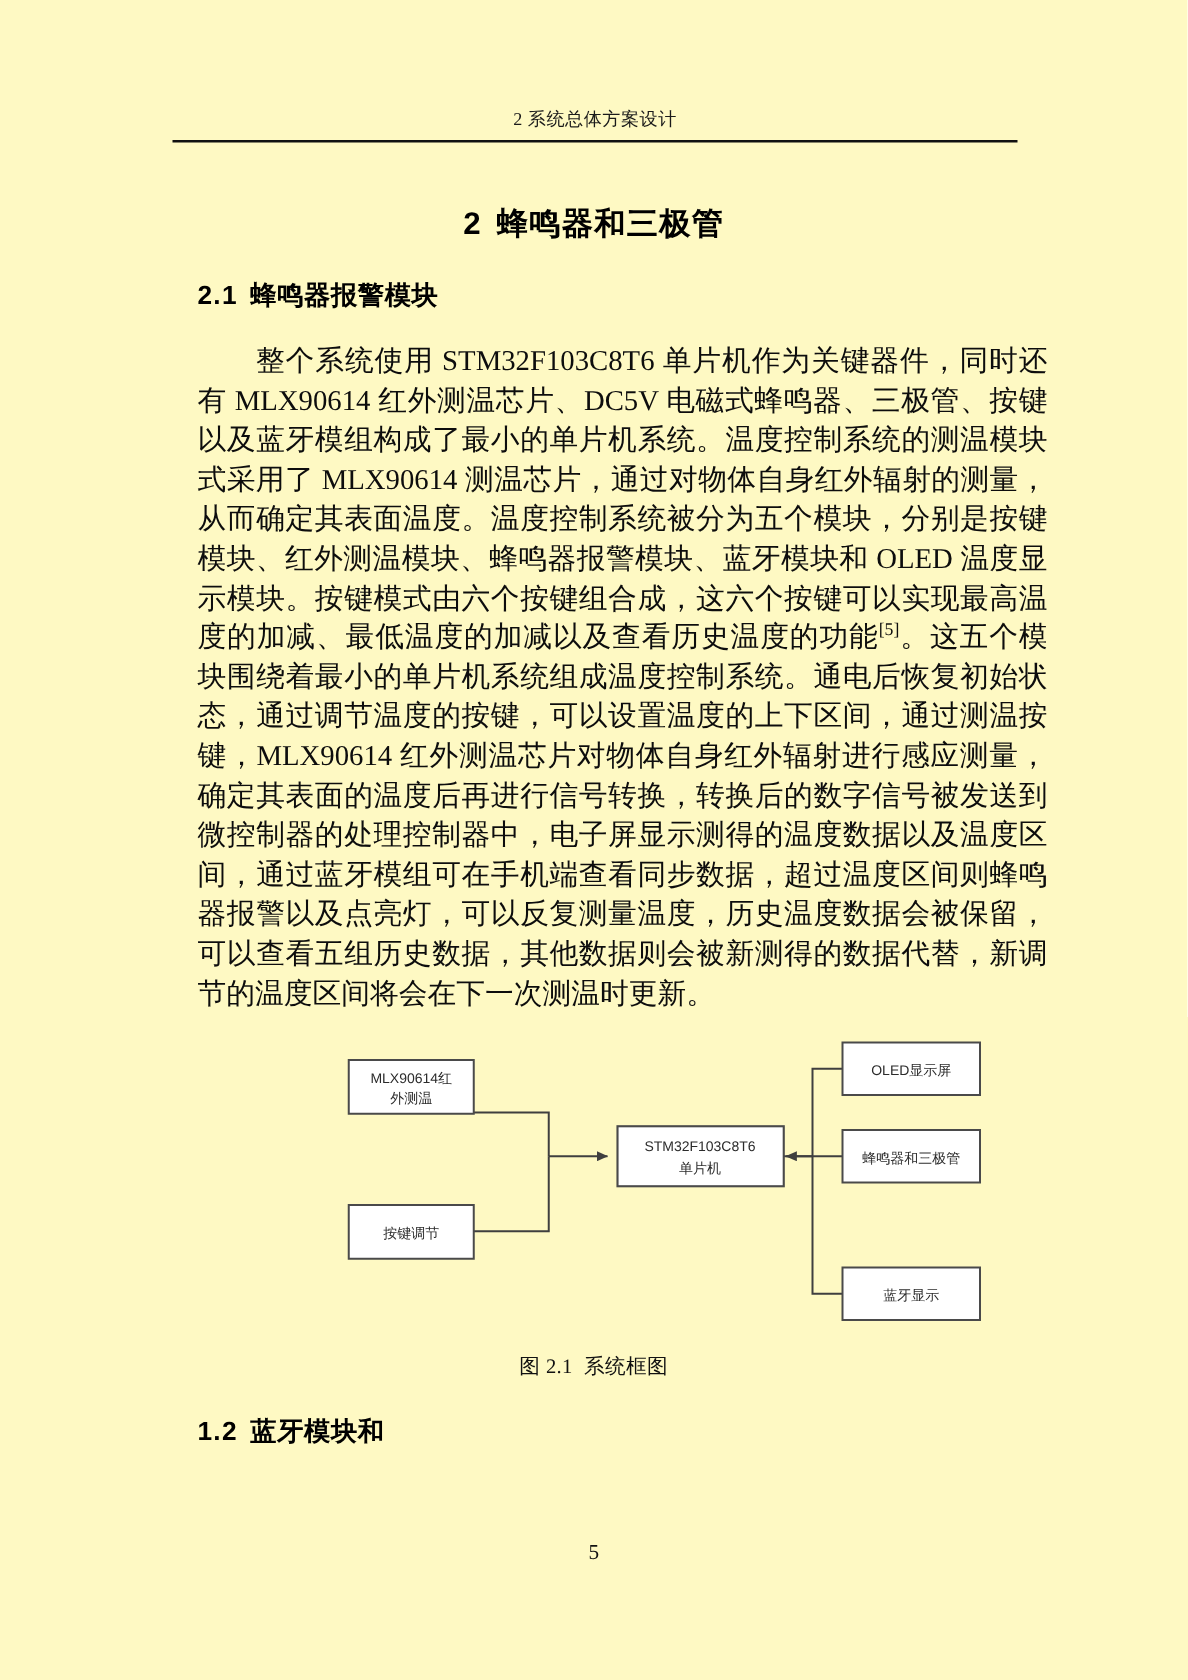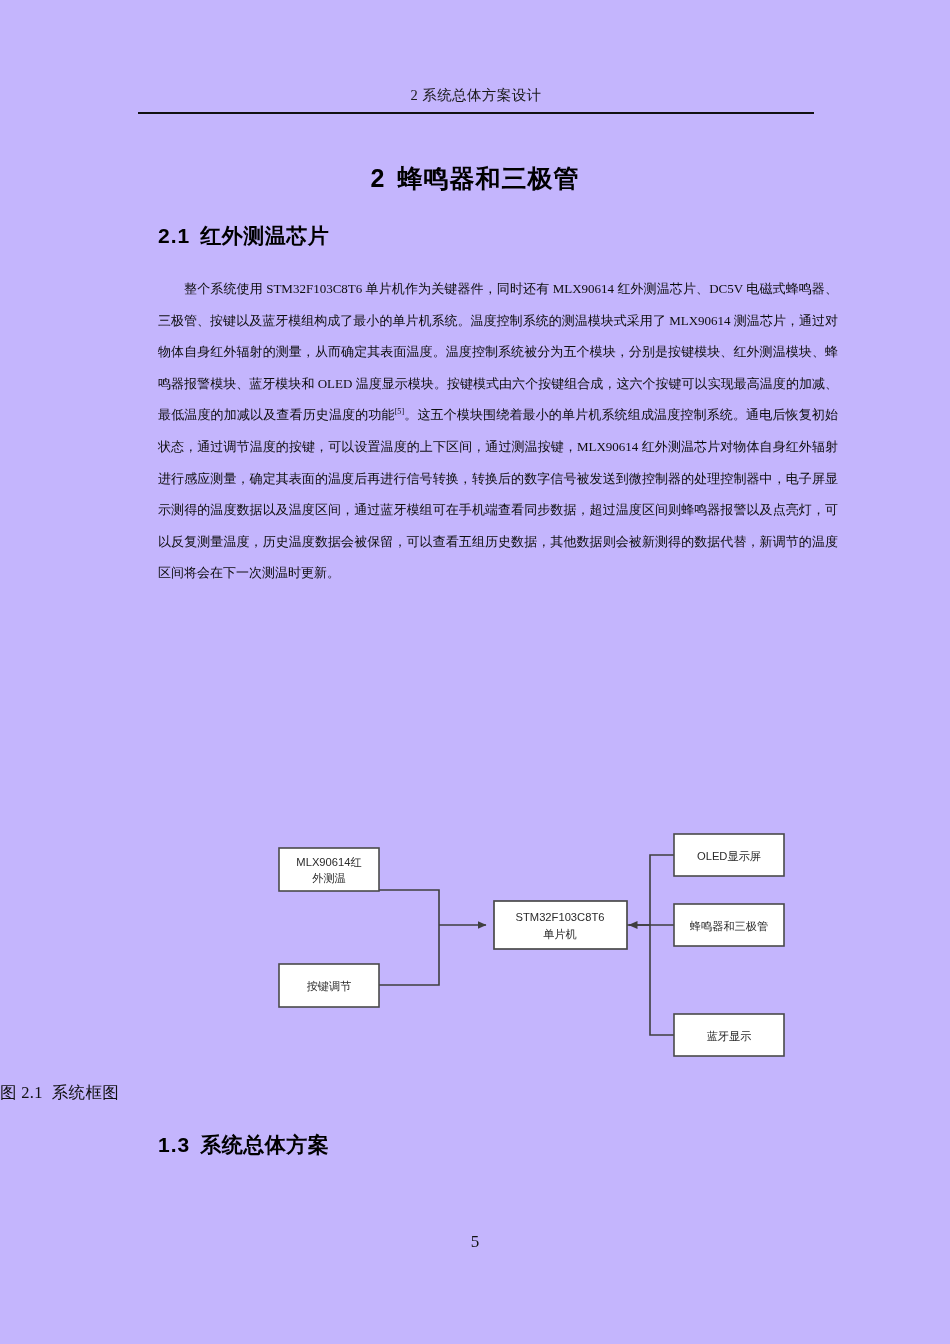--- a/index.html
+++ b/index.html
@@ -4,21 +4,21 @@
 <style>
   html, body {
     margin: 0;
     padding: 0;
     background: #ffffff;
   }
   .page {
     position: relative;
     width: 950px;
     height: 1344px;
-    background: #c4b5fd;
+    background: #fef9c3;
     overflow: hidden;
     font-family: "Liberation Serif", "DejaVu Serif", serif;
     color: #000000;
   }
 
   
   .header {
     position: absolute;
     left: 138px;
     top: 86px;
@@ -64,21 +64,21 @@
   }
   .section-heading .num { margin-right: 10px; letter-spacing: 1px; }
   #sec-21 { top: 222px; }
   #sec-22 { top: 1131px; }
 
   
   .body-block {
     position: absolute;
     left: 158px;
     width: 680px;
-    font-size: 13px;
+    font-size: 23px;
     line-height: 31.6px;
     text-align: justify;
     text-justify: inter-ideograph;
     color: #0d0d0d;
   }
   #para-main { top: 273px; }
   #para-figref { top: 768px; }
   #para-22 { top: 1182px; width: 684px; }
 
   .indent { display: inline-block; width: 2em; }
@@ -100,20 +100,21 @@
     height: 260px;
     padding-left: 34px;
   }
   .figure svg { display: block; }
 
   .fig-caption {
     position: absolute;
     left: 0;
     top: 1082px;
     width: 950px;
+    text-align: center;
     font-size: 16.5px;
     letter-spacing: 0.3px;
     color: #111;
   }
   .fig-caption .gap { display: inline-block; width: 0.55em; }
 
   
   .page-number {
     position: absolute;
     left: 0;
@@ -136,21 +137,21 @@
 <div class="page">
 
   <div class="header">2 系统总体方案设计</div>
   <div class="header-rule"></div>
 
   <div class="chapter-title">
     <span class="num">2</span><span>蜂鸣器和三极管</span>
   </div>
 
   <div class="section-heading" id="sec-21">
-    <span class="num">2.1</span><span>红外测温芯片</span>
+    <span class="num">2.1</span><span>蜂鸣器报警模块</span>
   </div>
 
   <div class="body-block" id="para-main">
     <span class="indent"></span><span>整个系统使用 STM32F103C8T6 单片机作为关键器件，同时还有 MLX90614 红外测温芯片、DC5V 电磁式蜂鸣器、三极管、按键以及蓝牙模组构成了最小的单片机系统。温度控制系统的测温模块式采用了 MLX90614 测温芯片，通过对物体自身红外辐射的测量，从而确定其表面温度。温度控制系统被分为五个模块，分别是按键模块、红外测温模块、蜂鸣器报警模块、蓝牙模块和 OLED 温度显示模块。按键模式由六个按键组合成，这六个按键可以实现最高温度的加减、最低温度的加减以及查看历史温度的功能</span><sup>[5]</sup><span>。这五个模块围绕着最小的单片机系统组成温度控制系统。通电后恢复初始状态，通过调节温度的按键，可以设置温度的上下区间，通过测温按键，MLX90614 红外测温芯片对物体自身红外辐射进行感应测量，确定其表面的温度后再进行信号转换，转换后的数字信号被发送到微控制器的处理控制器中，电子屏显示测得的温度数据以及温度区间，通过蓝牙模组可在手机端查看同步数据，超过温度区间则蜂鸣器报警以及点亮灯，可以反复测量温度，历史温度数据会被保留，可以查看五组历史数据，其他数据则会被新测得的数据代替，新调节的温度区间将会在下一次测温时更新。</span>
   </div>
 
 
   <div class="figure">
     <svg width="950" height="260" viewBox="0 0 950 260" xmlns="http://www.w3.org/2000/svg">
       <defs>
@@ -207,19 +208,19 @@
         <text class="box-label" x="695" y="222" text-anchor="middle">蓝牙显示</text>
       </g>
     </svg>
   </div>
 
   <div class="fig-caption">
     <span>图 2.1</span><span class="gap"></span><span>系统框图</span>
   </div>
 
   <div class="section-heading" id="sec-22">
-    <span class="num">1.3</span><span>系统总体方案</span>
+    <span class="num">1.2</span><span>蓝牙模块和</span>
   </div>
 
 
   <div class="page-number">5</div>
 
 </div>
 
 </body></html>

